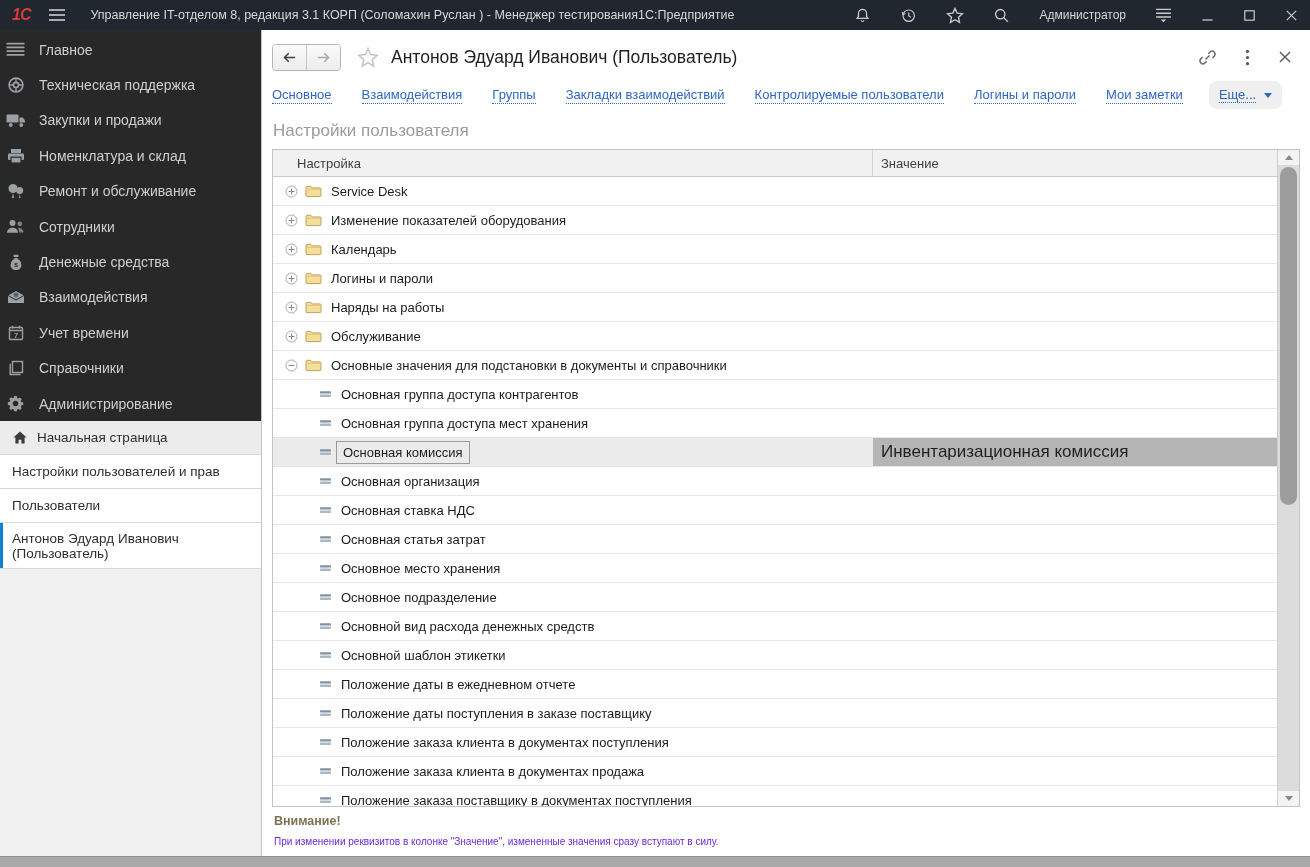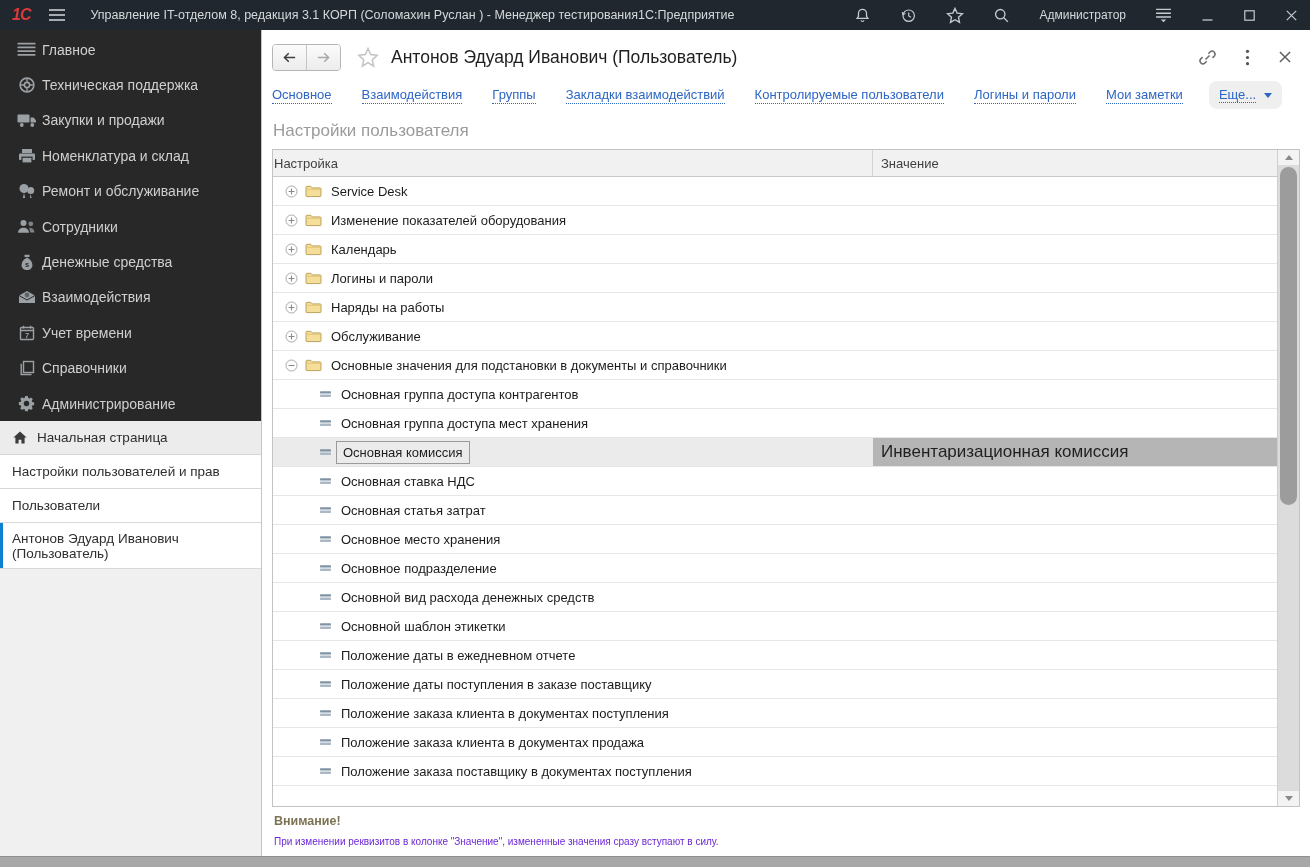--- a/index.html
+++ b/index.html
@@ -13,21 +13,21 @@
   .burger{display:flex;margin-right:24px;cursor:pointer}
   .tb-title{font-size:12.5px;color:#d5d9dc;white-space:nowrap}
   .tb-right{margin-left:auto;display:flex;align-items:center;gap:29px}
   .tb-ico{display:flex;cursor:pointer}
   .tb-user{font-size:12px;color:#d5d9dc;white-space:nowrap}
   
   .shell{display:flex;height:826px}
   .sidebar{width:262px;flex:none;background:#f0f0f0;border-right:1px solid #c4c4c4;
            box-sizing:border-box;display:flex;flex-direction:column}
   .side-mods{background:#282828;padding-top:2px}
-  .side-item{height:35.4px;display:flex;align-items:center;padding-left:16px;gap:5px;cursor:pointer}
+  .side-item{height:35.4px;display:flex;align-items:center;padding-left:5px;gap:13px;cursor:pointer}
   .side-ico{width:21px;display:flex;justify-content:center}
   .side-label{font-size:14px;color:#cfcfcf;white-space:nowrap}
   .side-tabs{display:flex;flex-direction:column}
   .side-tab{background:#fff;border-bottom:1px solid #d8d8d8;padding:0 12px;display:flex;
             align-items:center;gap:9px;font-size:13.5px;color:#2e2e2e;min-height:34px;
             box-sizing:border-box;position:relative;cursor:pointer}
   .side-tab.shaded{background:#ececec}
   .side-tab.active{min-height:46px}
   .side-tab.active::before{content:"";position:absolute;left:0;top:0;bottom:0;width:3px;background:#1080d0}
   .tab-ico{display:flex}
@@ -49,21 +49,21 @@
             align-items:center;gap:8px;cursor:pointer}
   .more-label{font-size:13px;color:#2e66c4;border-bottom:1px dotted #2e66c4}
   .caret{width:0;height:0;border-left:4px solid transparent;border-right:4px solid transparent;
          border-top:5px solid #2e66c4}
   .sectitle{font-size:17px;color:#9b9b9b;padding:9px 11px 8px}
   
   .grid{margin:0 10px;border:1px solid #c3c3c3;display:flex}
   .grid-left{flex:1;min-width:0}
   .grid-head{display:flex;height:27px;background:#f1f1f1;border-bottom:1px solid #c9c9c9;box-sizing:border-box}
   .gh{display:flex;align-items:center;font-size:13px;color:#3f3f3f;box-sizing:border-box}
-  .gh1{flex:1;padding-left:1px;border-right:1px solid #d4d4d4}
+  .gh1{flex:1;padding-left:24px;border-right:1px solid #d4d4d4}
   .gh2{width:404px;flex:none;padding-left:8px}
   .grid-rows{height:629px;overflow:hidden}
   .grow{display:flex;height:29px;border-bottom:1px solid #e6e6e6;box-sizing:border-box;background:#fff}
   .grow.sel{background:#ebebeb}
   .c1{flex:1;display:flex;align-items:center;min-width:0}
   .c2{width:404px;flex:none;display:flex;align-items:center;font-size:17px;color:#1f1f1f;
       padding-left:8px;box-sizing:border-box;white-space:nowrap;overflow:hidden}
   .grow.sel .c2{background:#b5b5b5}
   .exp{margin-left:12px;display:flex;cursor:pointer}
   .fold{margin-left:7px;display:flex}
@@ -539,20 +539,32 @@
               <div class="c2">Инвентаризационная комиссия</div>
             </div>
             <div class="grow item">
               <div class="c1">
                 <span class="leafi">
                   <svg width="13" height="12" viewBox="0 0 13 12">
                     <rect x="1" y="3.2" width="11" height="2.4" rx="0.7" fill="#7f93a3"></rect>
                     <rect x="1" y="6.6" width="11" height="2.4" rx="0.7" fill="#a9b8c4"></rect>
                   </svg>
                 </span>
+                <span class="rlabel">Основная организация</span>
+              </div>
+              <div class="c2"></div>
+            </div>
+            <div class="grow item">
+              <div class="c1">
+                <span class="leafi">
+                  <svg width="13" height="12" viewBox="0 0 13 12">
+                    <rect x="1" y="3.2" width="11" height="2.4" rx="0.7" fill="#7f93a3"></rect>
+                    <rect x="1" y="6.6" width="11" height="2.4" rx="0.7" fill="#a9b8c4"></rect>
+                  </svg>
+                </span>
                 <span class="rlabel">Основная ставка НДС</span>
               </div>
               <div class="c2"></div>
             </div>
             <div class="grow item">
               <div class="c1">
                 <span class="leafi">
                   <svg width="13" height="12" viewBox="0 0 13 12">
                     <rect x="1" y="3.2" width="11" height="2.4" rx="0.7" fill="#7f93a3"></rect>
                     <rect x="1" y="6.6" width="11" height="2.4" rx="0.7" fill="#a9b8c4"></rect>

